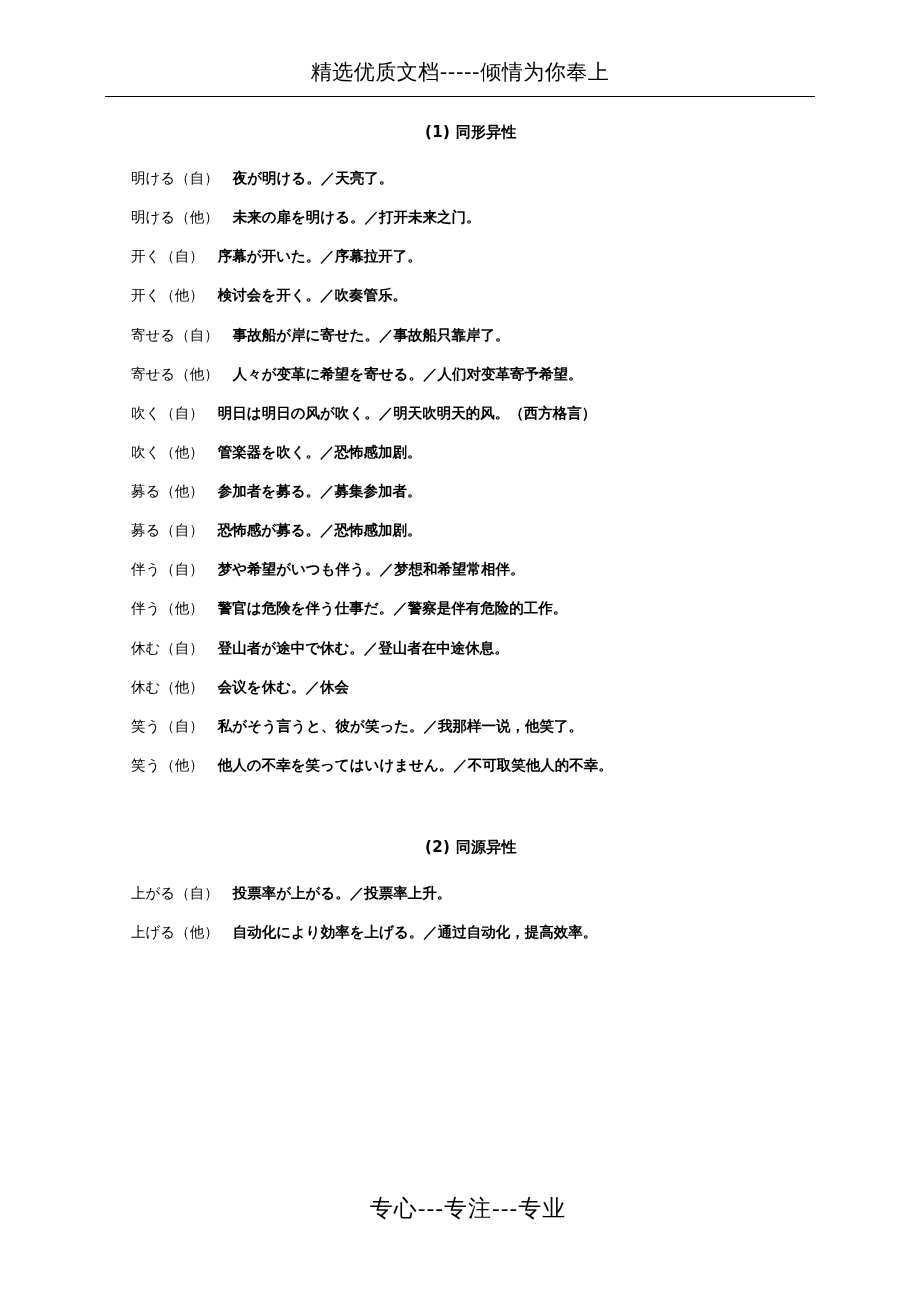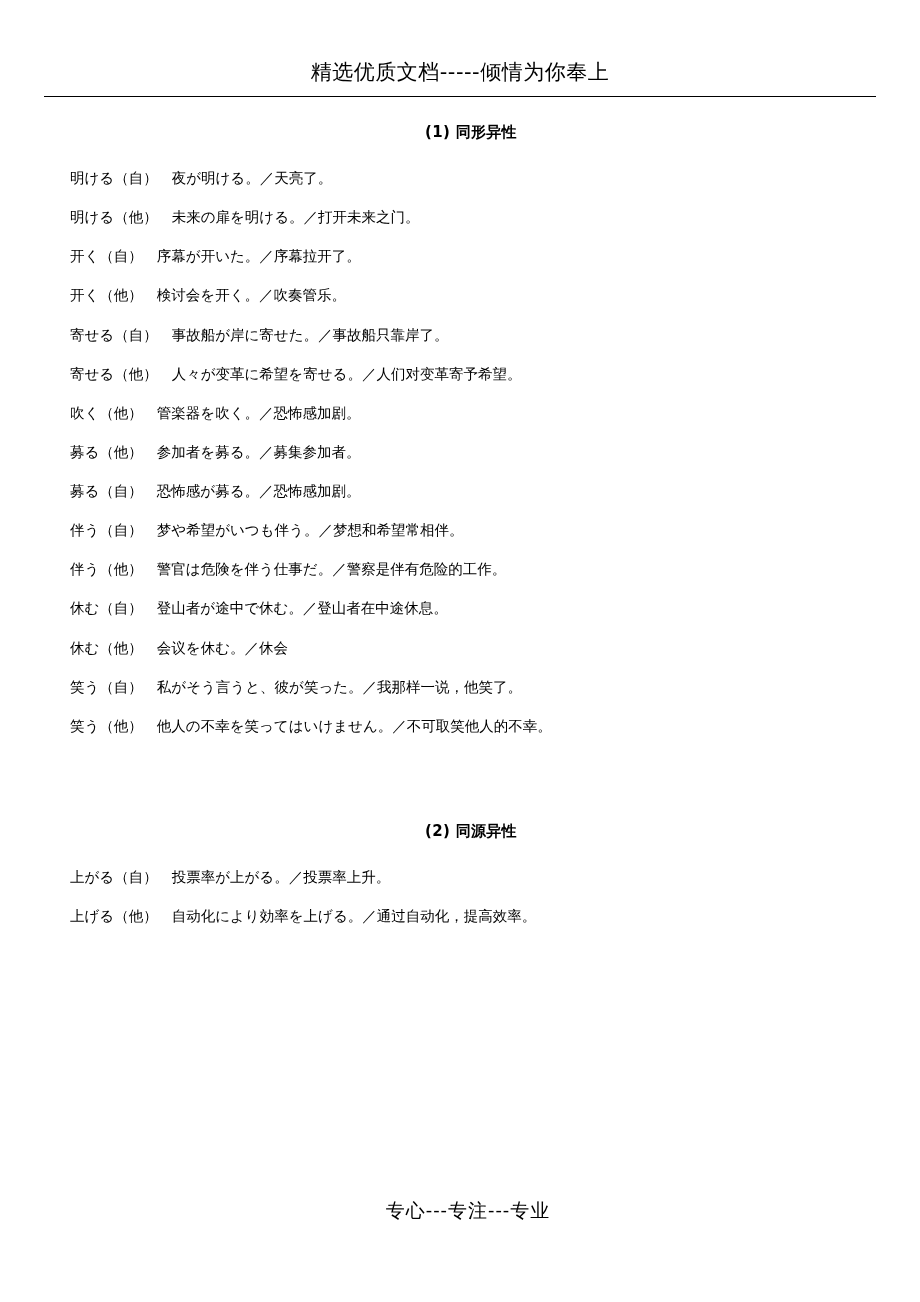--- a/index.html
+++ b/index.html
@@ -13,21 +13,21 @@
     font-family: "Liberation Serif", "DejaVu Serif", serif;
     color: #000000;
     position: relative;
     overflow: hidden;
   }
   .page {
     width: 920px;
     height: 1302px;
     position: relative;
     box-sizing: border-box;
-    padding: 0 44px;
+    padding: 0 105px;
   }
   .header {
     text-align: center;
     padding-top: 58px;
     font-family: "DejaVu Sans", "Liberation Sans", sans-serif;
     font-size: 21px;
     letter-spacing: 0.5px;
     color: #000;
     font-weight: 400;
   }
@@ -41,48 +41,49 @@
   }
   .section-title {
     font-family: "DejaVu Sans", "Liberation Sans", sans-serif;
     font-weight: bold;
     font-size: 15px;
     margin: 0 0 6px 22px;
     letter-spacing: 0.3px;
     text-align: center;
   }
   .section-title.second {
-    margin-top: 87px;
+    margin-top: 64px;
   }
   .entry {
     font-family: "DejaVu Serif", "Liberation Serif", serif;
     font-size: 14.5px;
     line-height: 1.25;
     margin: 0 0 0 26px;
     padding-top: 21px;
     white-space: nowrap;
   }
   .entry .lemma {
     display: inline-block;
   }
   .entry .gap {
     display: inline-block;
     width: 14px;
   }
   .entry .ex {
     display: inline-block;
+    font-weight: bold;
   }
   .footer {
     position: absolute;
     left: 16px;
     right: 0;
     bottom: 78px;
     text-align: center;
     font-family: "DejaVu Serif", "Liberation Serif", serif;
-    font-size: 19px;
+    font-size: 23px;
     letter-spacing: 1px;
   }
 </style>
 </head>
 <body>
 
 <div class="page">
 
   <div class="header">
     <div>精选优质文档-----倾情为你奉上</div>
@@ -103,20 +104,23 @@
       <span class="lemma">开く（自）</span><span class="gap"></span><span class="ex">序幕が开いた。／序幕拉开了。</span>
     </div>
     <div class="entry">
       <span class="lemma">开く（他）</span><span class="gap"></span><span class="ex">検讨会を开く。／吹奏管乐。</span>
     </div>
     <div class="entry">
       <span class="lemma">寄せる（自）</span><span class="gap"></span><span class="ex">事故船が岸に寄せた。／事故船只靠岸了。</span>
     </div>
     <div class="entry">
       <span class="lemma">寄せる（他）</span><span class="gap"></span><span class="ex">人々が变革に希望を寄せる。／人们对变革寄予希望。</span>
+    </div>
+    <div class="entry">
+      <span class="lemma">吹く（自）</span><span class="gap"></span><span class="ex">明日は明日の风が吹く。／明天吹明天的风。（西方格言）</span>
     </div>
     <div class="entry">
       <span class="lemma">吹く（他）</span><span class="gap"></span><span class="ex">管楽器を吹く。／恐怖感加剧。</span>
     </div>
     <div class="entry">
       <span class="lemma">募る（他）</span><span class="gap"></span><span class="ex">参加者を募る。／募集参加者。</span>
     </div>
     <div class="entry">
       <span class="lemma">募る（自）</span><span class="gap"></span><span class="ex">恐怖感が募る。／恐怖感加剧。</span>
     </div>

